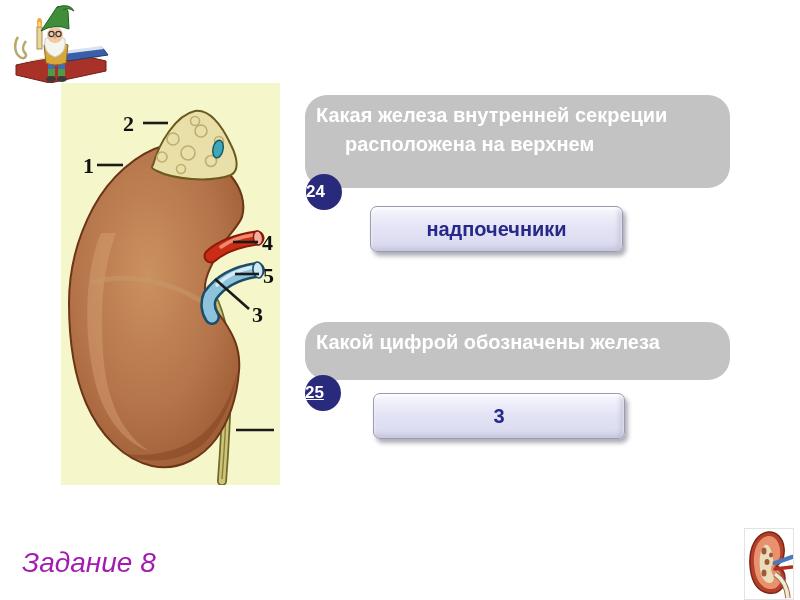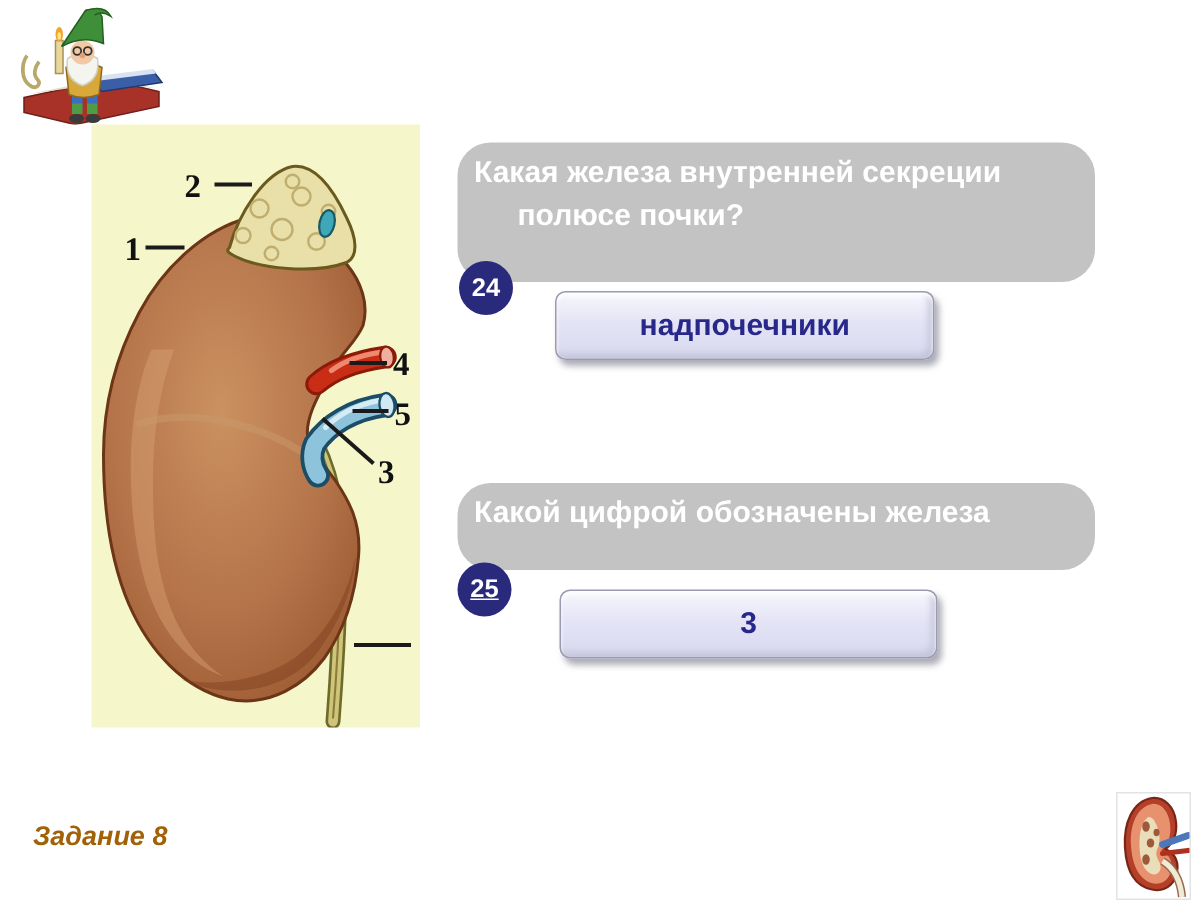--- a/index.html
+++ b/index.html
@@ -18,39 +18,39 @@
     color:#ffffff;font-weight:bold;font-size:20px;line-height:29px;
     padding:6px 12px 6px 0;
   }
   .q1{top:95px;height:93px;}
   .q2{top:322px;height:58px;}
   .qline{padding-left:11px;white-space:nowrap;}
   .qline.indent{padding-left:40px;}
   .badge{
     position:absolute;width:36px;height:36px;border-radius:50%;
     background:#2a2a7c;color:#ffffff;font-weight:bold;font-size:17px;
-    text-align:center;line-height:36px;
+    text-align:left;line-height:36px;
   }
   .badge1{left:306px;top:174px;}
   .badge2{left:305px;top:375px;text-decoration:underline;}
   .answer-btn{
     position:absolute;height:46px;box-sizing:border-box;
     background:linear-gradient(180deg,#f7f7fd 0%,#e4e4f6 45%,#d9d9ef 100%);
     border:1px solid #9a9ab0;border-radius:7px;
     box-shadow:3px 4px 4px rgba(105,105,125,0.55),
                inset 0 2px 3px #ffffff,
                inset -3px -3px 5px #c3c3da;
     color:#28288a;font-weight:bold;font-size:20px;text-align:center;
     line-height:44px;cursor:pointer;
   }
-  .btn1{left:370px;top:194px;width:253px;}
+  .btn1{left:370px;top:206px;width:253px;}
   .btn2{left:373px;top:393px;width:252px;}
   .task-label{
     position:absolute;left:22px;top:547px;
-    font-size:18px;font-weight:bold;font-style:italic;color:#a16207;
+    font-size:28px;font-weight:normal;font-style:italic;color:#a21caf;
   }
   .logo-box{
     position:absolute;left:744px;top:528px;width:50px;height:72px;
     background:#ffffff;border:1px solid #e3e3e3;box-sizing:border-box;
   }
   svg{display:block;}
 </style>
 </head>
 <body>
 
@@ -162,21 +162,21 @@
       <text x="62" y="48">2</text>
       <text x="191" y="239">3</text>
       <text x="201" y="167">4</text>
       <text x="202" y="200">5</text>
     </g>
   </svg>
 </div>
 
 <div class="qbox q1">
   <div class="qline">Какая железа внутренней секреции</div>
-  <div class="qline indent">полюсе почки?</div>
+  <div class="qline indent">расположена на верхнем</div>
 </div>
 <div class="badge badge1">24</div>
 <div class="answer-btn btn1">надпочечники</div>
 
 <div class="qbox q2">
   <div class="qline">Какой цифрой обозначены железа</div>
 </div>
 <div class="badge badge2">25</div>
 <div class="answer-btn btn2">3</div>
 

